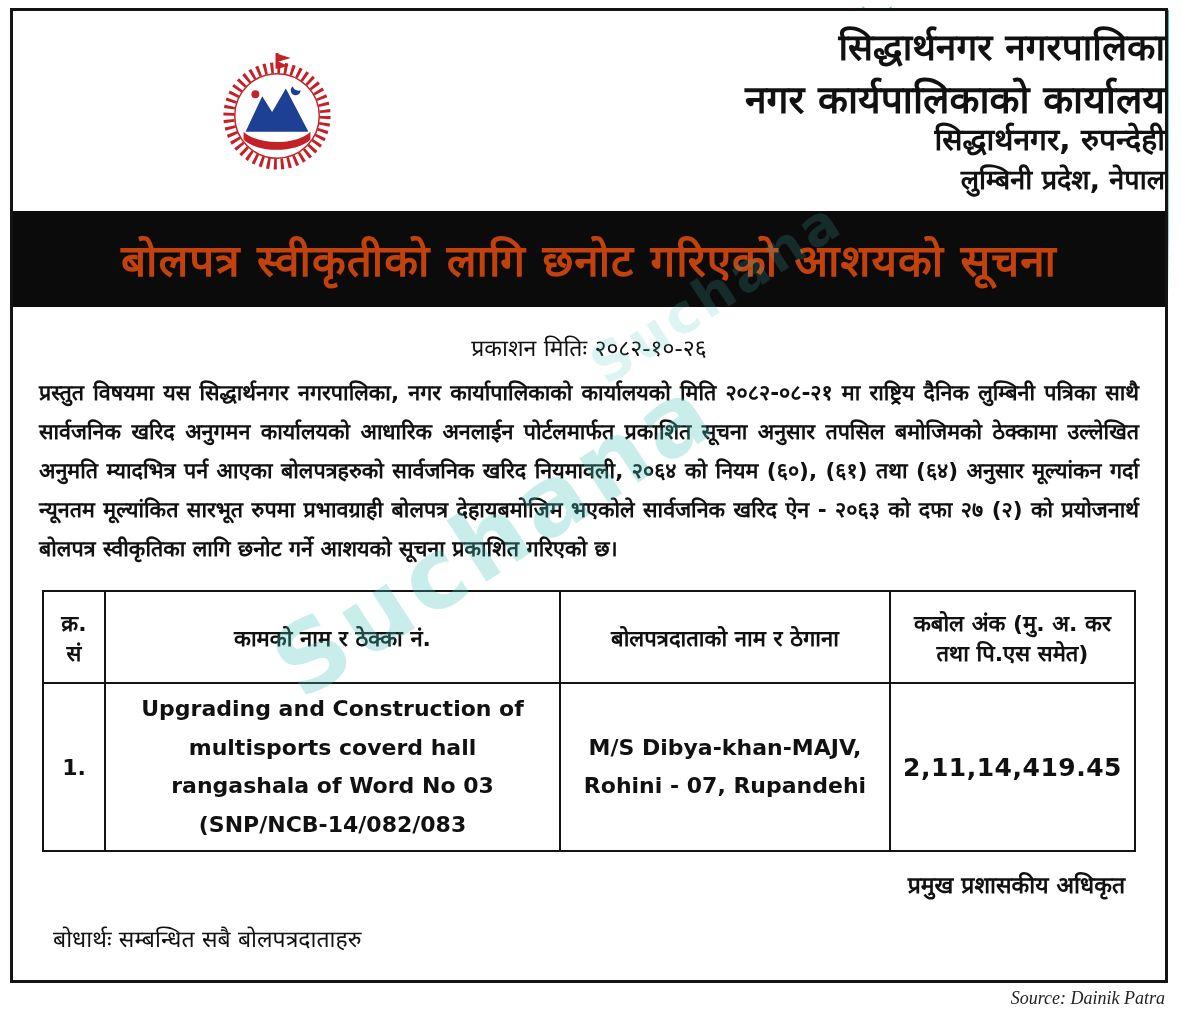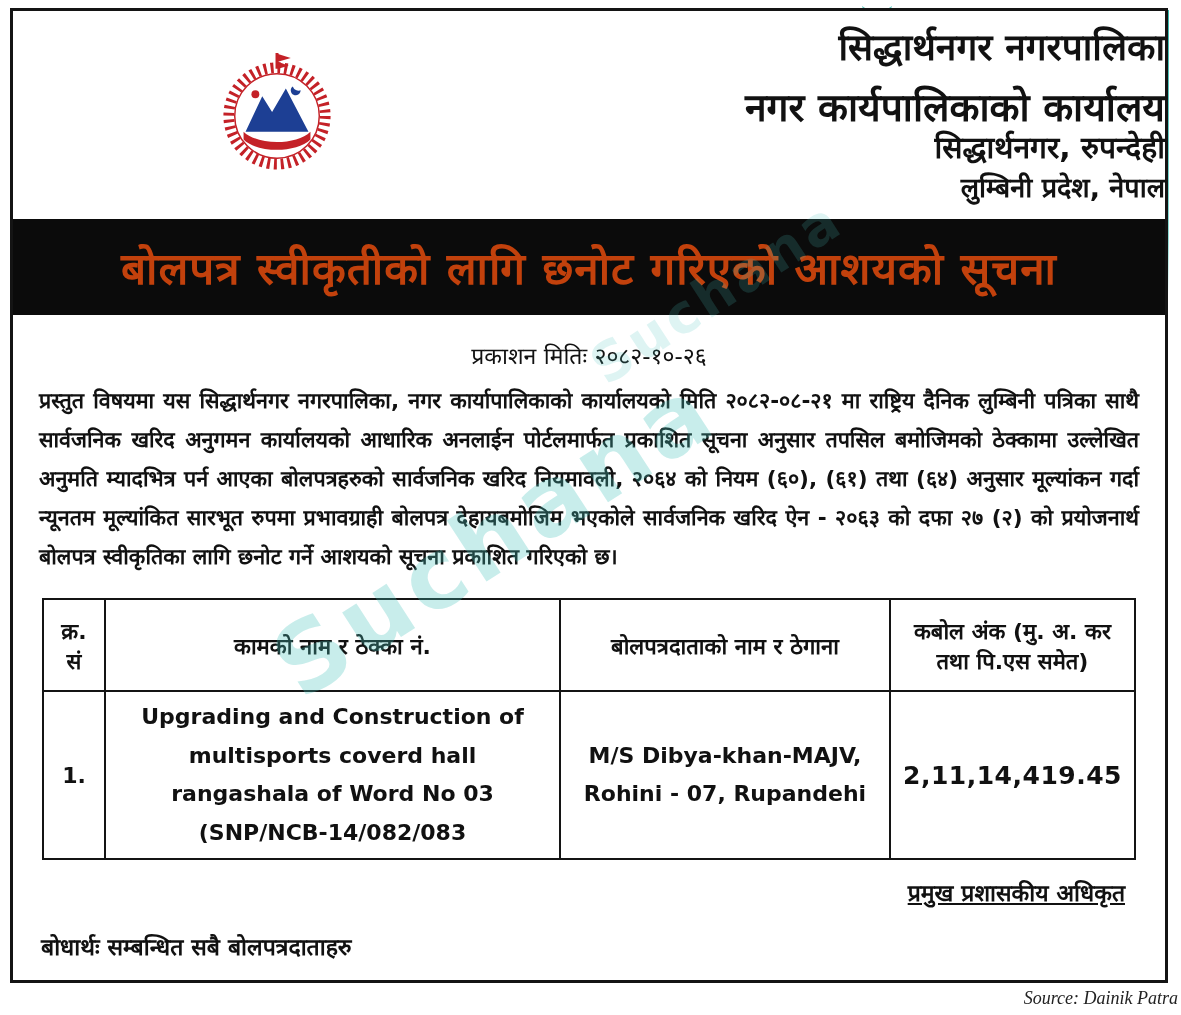--- a/index.html
+++ b/index.html
@@ -72,21 +72,21 @@
     position: relative;
     padding-top: 16px;
     text-align: right;
   }
   .logo {
     position: absolute;
     left: 205px; top: 40px;
     width: 118px; height: 122px;
   }
   .org-name   { font-size: 37px; font-weight: bold; line-height: 1.15; }
-  .org-office { font-size: 39px; font-weight: bold; line-height: 1.15; margin-top: 16px; }
+  .org-office { font-size: 39px; font-weight: bold; line-height: 1.15; margin-top: 8px; }
   .org-loc    { font-size: 30px; font-weight: bold; line-height: 1.2;  margin-top: 0; }
   .org-prov   { font-size: 27px; font-weight: bold; line-height: 1.2;  margin-top: 6px; }
 
   
   .banner {
     margin-top: 14px;
     background: #0b0b0b;
     height: 96px;
     display: flex;
     align-items: center;
@@ -141,32 +141,31 @@
   .cell-work   { font-size: 22px; line-height: 1.75; }
   .cell-bidder { font-size: 22px; line-height: 1.75; }
   .cell-amount { font-size: 25px; letter-spacing: .5px; margin-left: 28px; }
 
   
   .signature {
     text-align: right;
     font-size: 23px;
     font-weight: bold;
     margin: 16px 40px 0 0;
-    text-decoration: underline;
   }
   .cc-note {
     text-align: left;
     font-size: 23px;
-    font-weight: bold;
-    margin: 22px 0 0 28px;
+    font-weight: normal;
+    margin: 22px 0 0 40px;
   }
 
   .source-credit {
     position: absolute;
-    right: 3px; bottom: 6px;
+    right: 16px; bottom: 6px;
     font-family: "Liberation Serif", serif;
     font-style: italic;
     font-size: 18px;
     color: #222;
   }
 </style>
 </head>
 <body>
 
 <div class="decor decor-right-sliver"></div>

